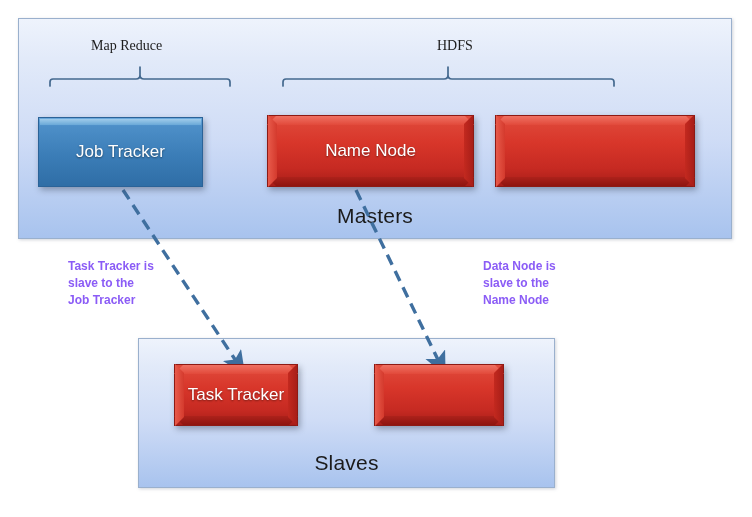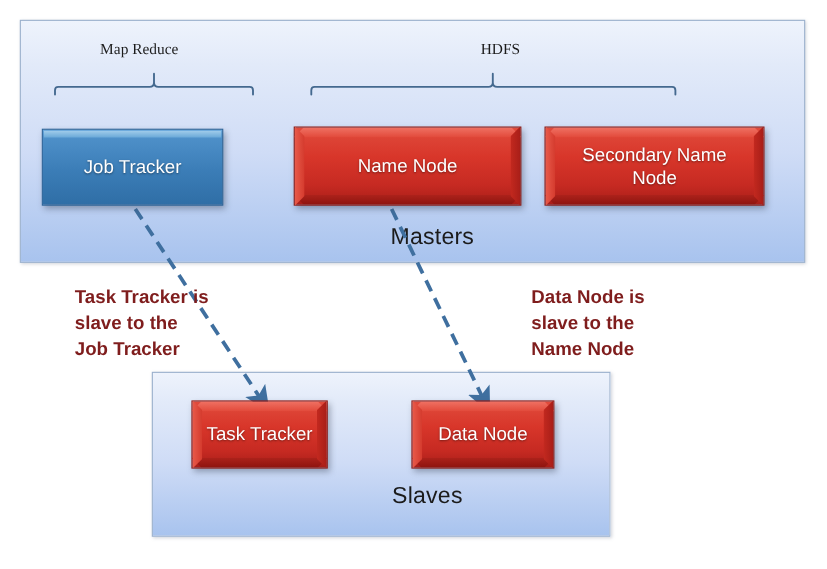--- a/index.html
+++ b/index.html
@@ -42,22 +42,22 @@
   }
   .group-label {
     position: absolute;
     width: 100%;
     text-align: center;
     color: #1b1b1b;
     font-size: 21px;
     font-family: "Liberation Sans", sans-serif;
     letter-spacing: 0.2px;
   }
-  #masters-label { bottom: 10px; left: 0; padding-left: 18px; }
-  #slaves-label  { bottom: 24px; left: 0; margin-left: 42px; }
+  #masters-label { bottom: 10px; left: 0; }
+  #slaves-label  { bottom: 12px; left: 0; }
 
   
   .node {
     position: absolute;
     display: flex;
     align-items: center;
     justify-content: center;
     text-align: center;
     color: #ffffff;
     font-size: 17px;
@@ -128,22 +128,22 @@
     position: absolute;
     color: #1b1b1b;
     font-size: 14px;
     font-family: Liberation Serif, serif;
     white-space: nowrap;
   }
 
   
   .note {
     position: absolute;
-    color: #7f1d1d;
-    font-size: 17px;
+    color: #8b5cf6;
+    font-size: 12px;
     font-weight: bold;
     line-height: 1.42;
     font-family: "Liberation Sans", sans-serif;
     white-space: pre-line;
   }
 
   svg.overlay {
     position: absolute;
     left: 0;
     top: 0;
@@ -208,40 +208,37 @@
     <span class="bevel-r"></span>
     <span class="label" style="white-space: pre-line;">Name Node</span>
   </div>
 
   <div class="node node-red" style="left:495px; top:115px; width:200px; height:72px;">
     <span class="face"></span>
     <span class="bevel-t"></span>
     <span class="bevel-b"></span>
     <span class="bevel-l"></span>
     <span class="bevel-r"></span>
-    <span class="label" style="white-space: pre-line;">Secondary Name
-Node</span>
   </div>
 
   <div class="node node-red" style="left:174px; top:364px; width:124px; height:62px;">
     <span class="face"></span>
     <span class="bevel-t"></span>
     <span class="bevel-b"></span>
     <span class="bevel-l"></span>
     <span class="bevel-r"></span>
     <span class="label" style="white-space: pre-line;">Task Tracker</span>
   </div>
 
   <div class="node node-red" style="left:374px; top:364px; width:130px; height:62px;">
     <span class="face"></span>
     <span class="bevel-t"></span>
     <span class="bevel-b"></span>
     <span class="bevel-l"></span>
     <span class="bevel-r"></span>
-    <span class="label" style="white-space: pre-line;">Data Node</span>
   </div>
 
   <div class="note" style="left:68px; top:258px;">Task Tracker is
 slave to the
 Job Tracker</div>
 
   <div class="note" style="left:437px; top:258px;margin-left:46px;">Data Node is
 slave to the
 Name Node</div>
 

